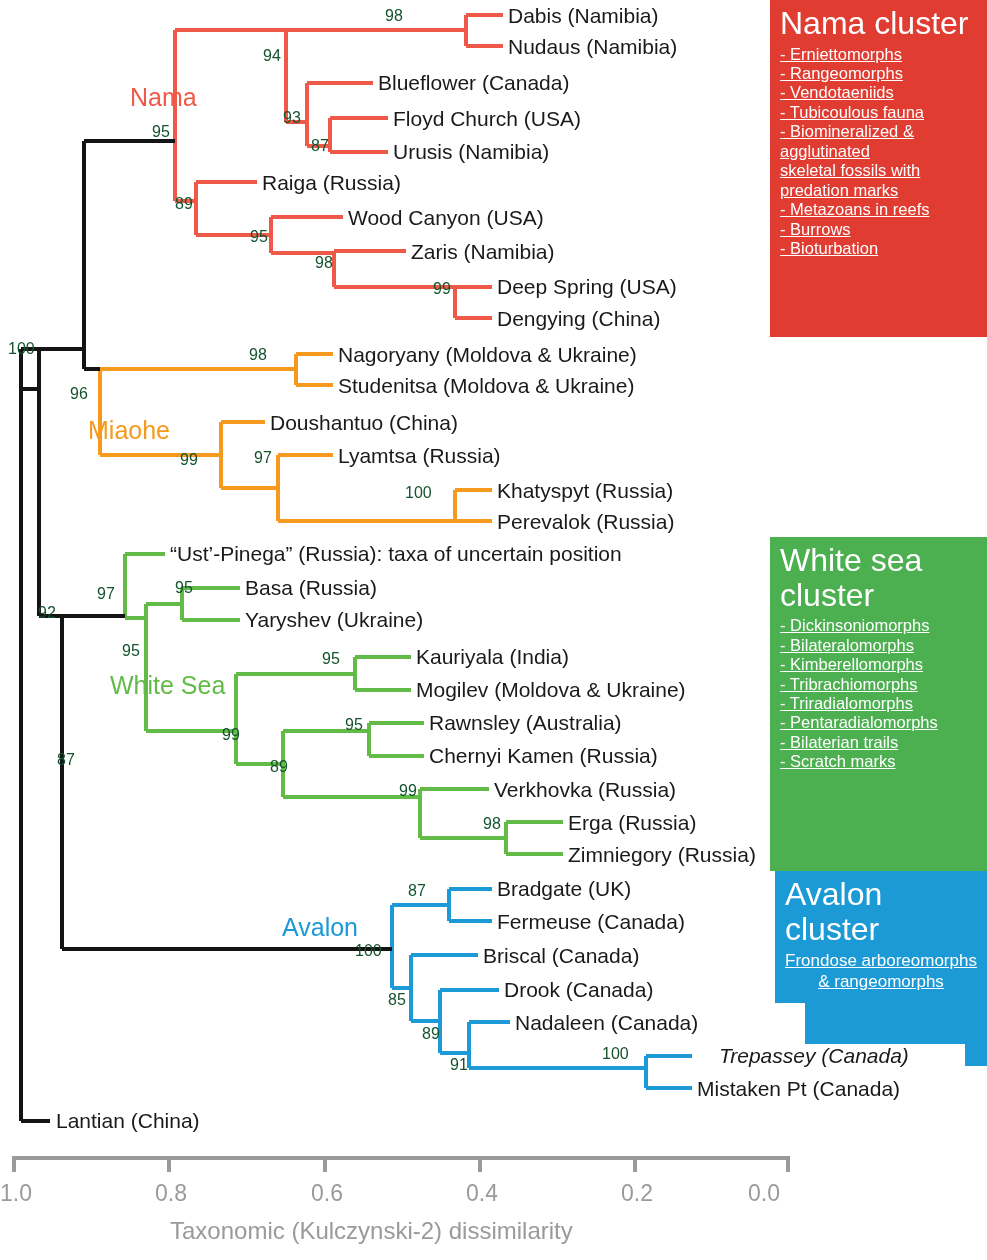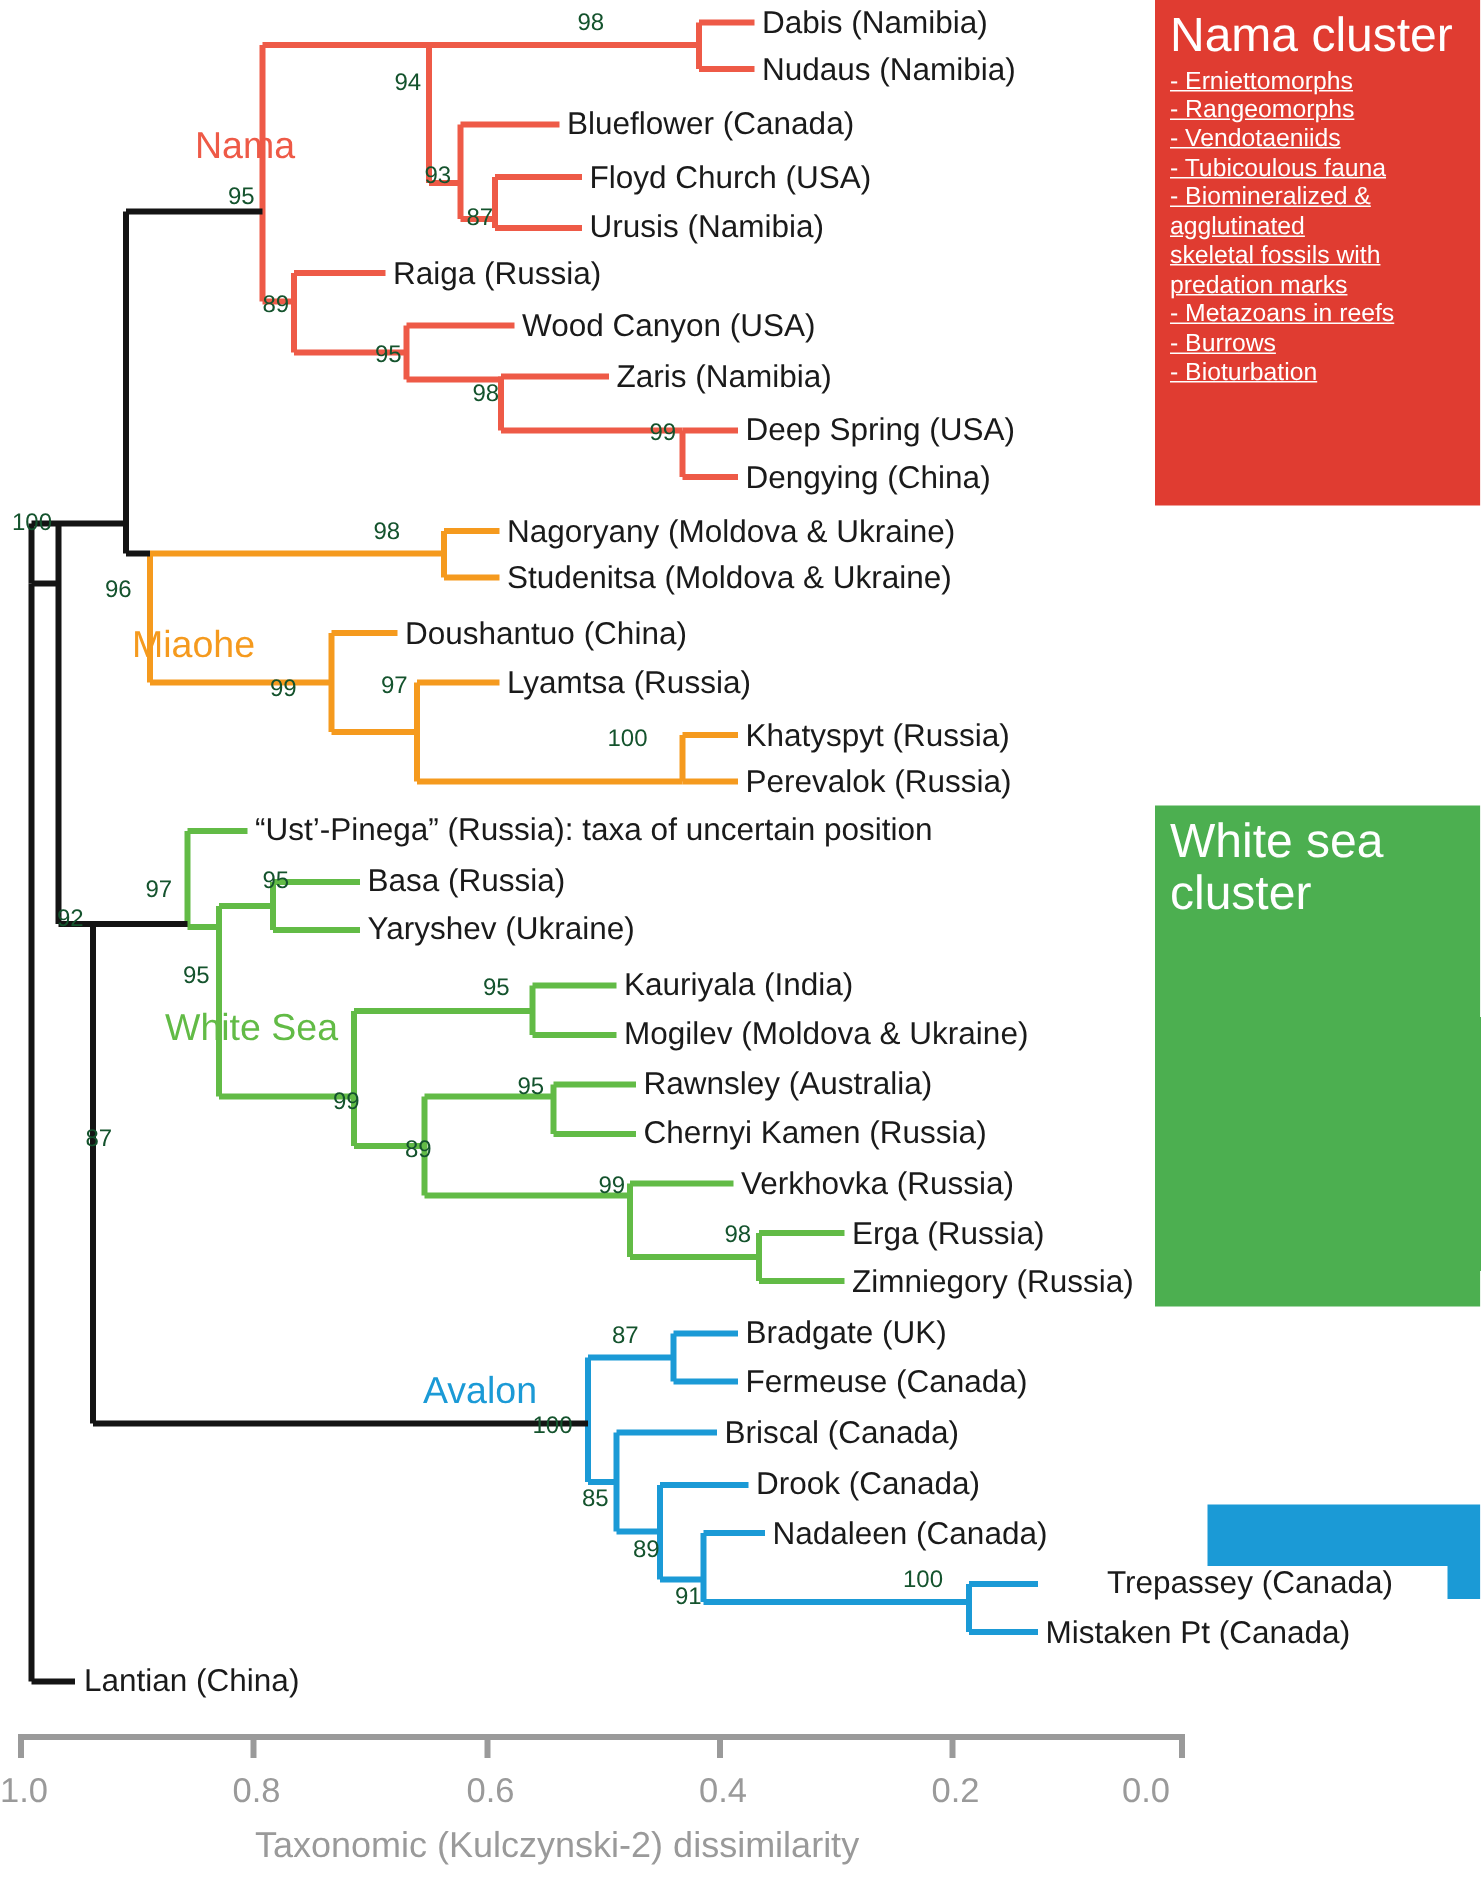--- a/index.html
+++ b/index.html
@@ -279,21 +279,21 @@
   <div class="leaf-label" style="left:429px; top:712px;">Rawnsley (Australia)</div>
   <div class="leaf-label" style="left:429px; top:745px;">Chernyi Kamen (Russia)</div>
   <div class="leaf-label" style="left:494px; top:779px;">Verkhovka (Russia)</div>
   <div class="leaf-label" style="left:568px; top:812px;">Erga (Russia)</div>
   <div class="leaf-label" style="left:568px; top:844px;">Zimniegory (Russia)</div>
   <div class="leaf-label" style="left:497px; top:878px;">Bradgate (UK)</div>
   <div class="leaf-label" style="left:497px; top:911px;">Fermeuse (Canada)</div>
   <div class="leaf-label" style="left:483px; top:945px;">Briscal (Canada)</div>
   <div class="leaf-label" style="left:504px; top:979px;">Drook (Canada)</div>
   <div class="leaf-label" style="left:515px; top:1012px;">Nadaleen (Canada)</div>
-  <div class="leaf-label" style="left:738px; top:1045px;">Trepassey (Canada)</div>
+  <div class="leaf-label" style="left:719px; top:1045px;font-style:italic;">Trepassey (Canada)</div>
   <div class="leaf-label" style="left:697px; top:1078px;">Mistaken Pt (Canada)</div>
   <div class="leaf-label" style="left:56px; top:1110px;">Lantian (China)</div>
 
   <div class="support" style="left:385px; top:8px;">98</div>
   <div class="support" style="left:263px; top:48px;">94</div>
   <div class="support" style="left:152px; top:124px;">95</div>
   <div class="support" style="left:283px; top:110px;">93</div>
   <div class="support" style="left:311px; top:138px;">87</div>
   <div class="support" style="left:175px; top:196px;">89</div>
   <div class="support" style="left:250px; top:229px;">95</div>
@@ -345,22 +345,36 @@
       <div class="bullet">- Metazoans in reefs</div>
       <div class="bullet">- Burrows</div>
       <div class="bullet">- Bioturbation</div>
     </div>
   </div>
 
 
   <div class="panel" style="left:770px; top:537px; width:217px; height:334px; background:#4caf50;">
     <div class="panel-title">White sea
 cluster</div>
+    <div class="panel-body">
+      <div class="bullet">- Dickinsoniomorphs</div>
+      <div class="bullet">- Bilateralomorphs</div>
+      <div class="bullet">- Kimberellomorphs</div>
+      <div class="bullet">- Tribrachiomorphs</div>
+      <div class="bullet">- Triradialomorphs</div>
+      <div class="bullet">- Pentaradialomorphs</div>
+      <div class="bullet">- Bilaterian trails</div>
+      <div class="bullet">- Scratch marks</div>
+    </div>
   </div>
 
+  <div class="panel" style="left:775px; top:871px; width:212px; height:132px; background:#1b9ad6;">
+    <div class="panel-title">Avalon cluster</div>
+    <div class="panel-body center" style="font-size:17px; line-height:1.25;">Frondose arboreomorphs &amp; rangeomorphs</div>
+  </div>
   <div class="panel" style="left:805px; top:1003px; width:182px; height:41px; background:#1b9ad6;"></div>
   <div class="panel" style="left:965px; top:1044px; width:22px; height:22px; background:#1b9ad6;"></div>
 
   <div class="axis-tick-label" style="left:0px;   top:1182px;">1.0</div>
   <div class="axis-tick-label" style="left:155px; top:1182px;">0.8</div>
   <div class="axis-tick-label" style="left:311px; top:1182px;">0.6</div>
   <div class="axis-tick-label" style="left:466px; top:1182px;">0.4</div>
   <div class="axis-tick-label" style="left:621px; top:1182px;">0.2</div>
   <div class="axis-tick-label" style="left:748px; top:1182px;">0.0</div>
   <div class="axis-title" style="left:170px; top:1219px;">Taxonomic (Kulczynski-2) dissimilarity</div>

